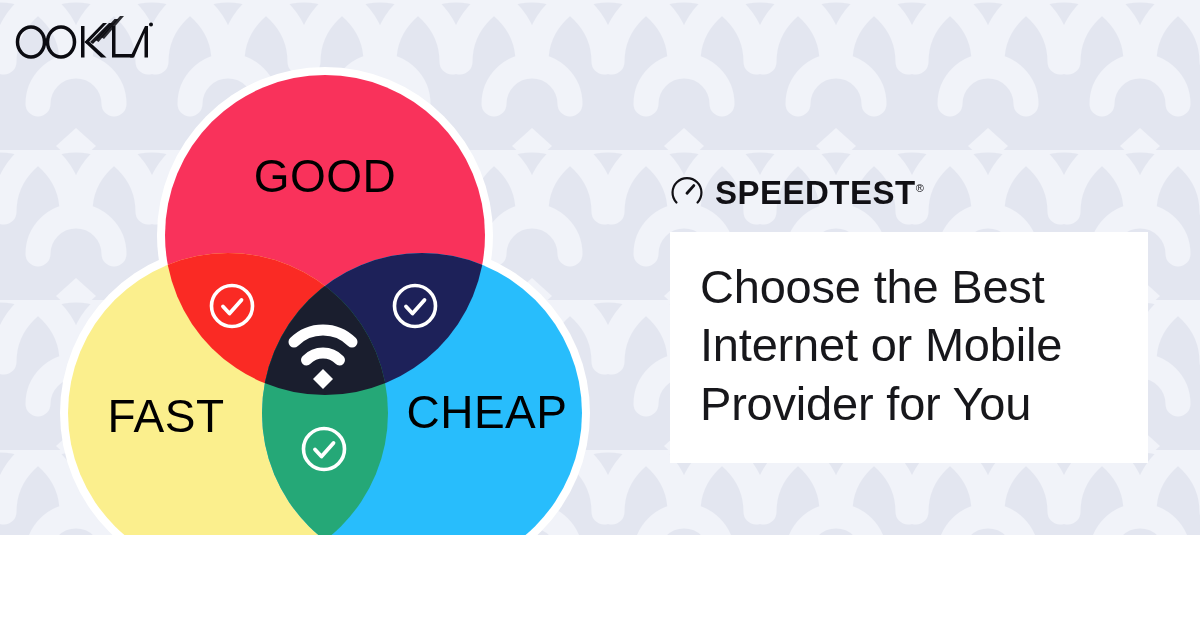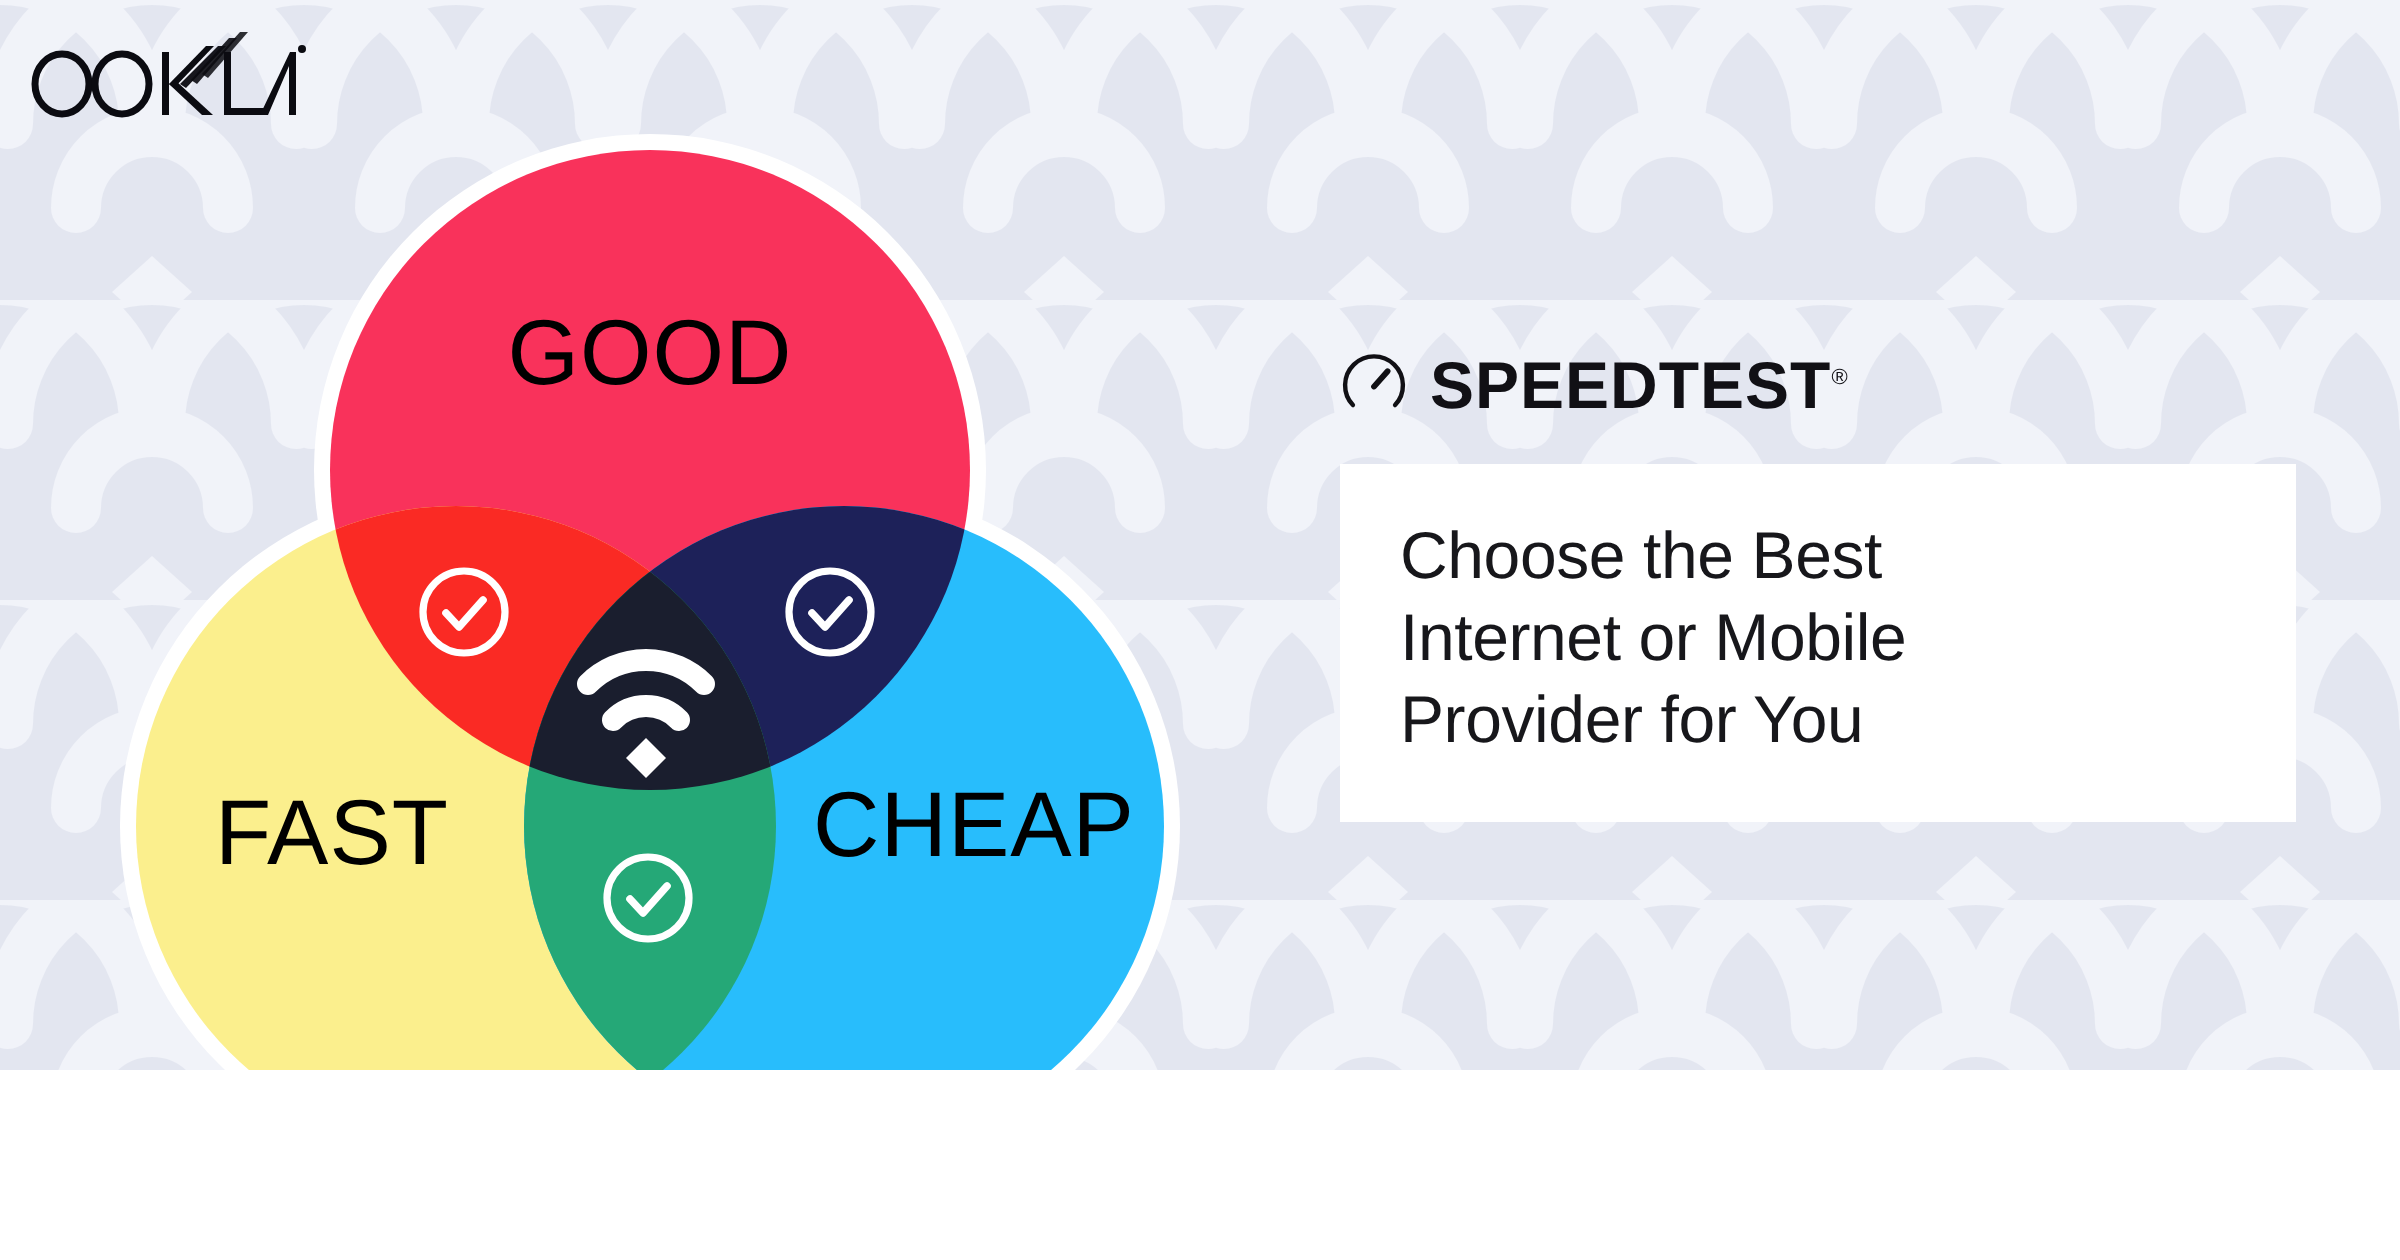--- a/index.html
+++ b/index.html
@@ -78,21 +78,21 @@
   }
 
   #headline-card {
     background:#FFFFFF;
     width:478px;
     padding:26px 30px 30px 30px;
   }
   #headline {
     font-family:"Liberation Sans", sans-serif;
     font-weight:300;
-    font-size:33px;
+    font-size:47px;
     line-height:1.24;
     color:#17171B;
     letter-spacing:-0.2px;
     white-space:pre-line;
   }
 </style>
 </head>
 <body>
 
 <div id="stage">

